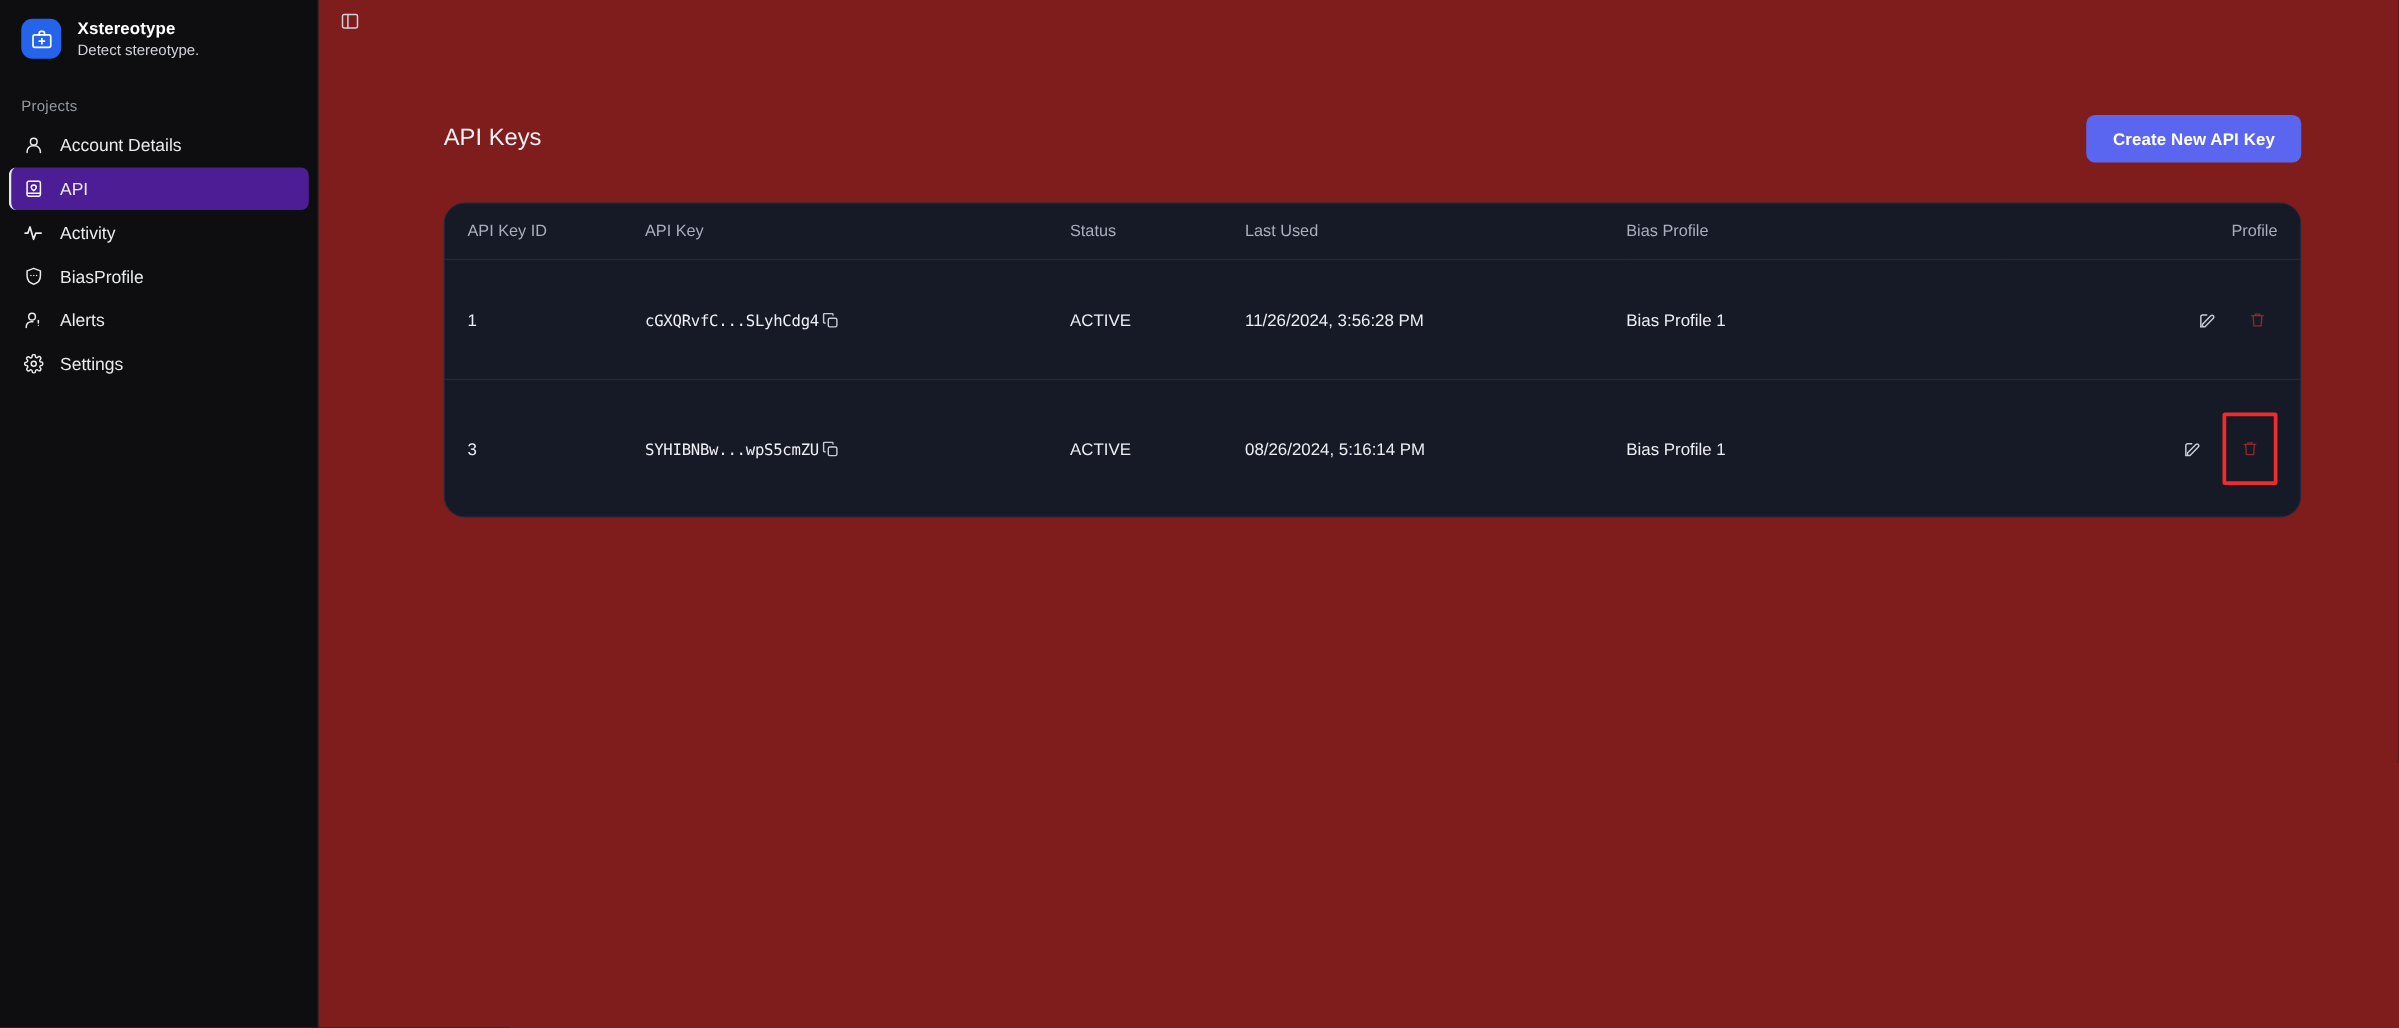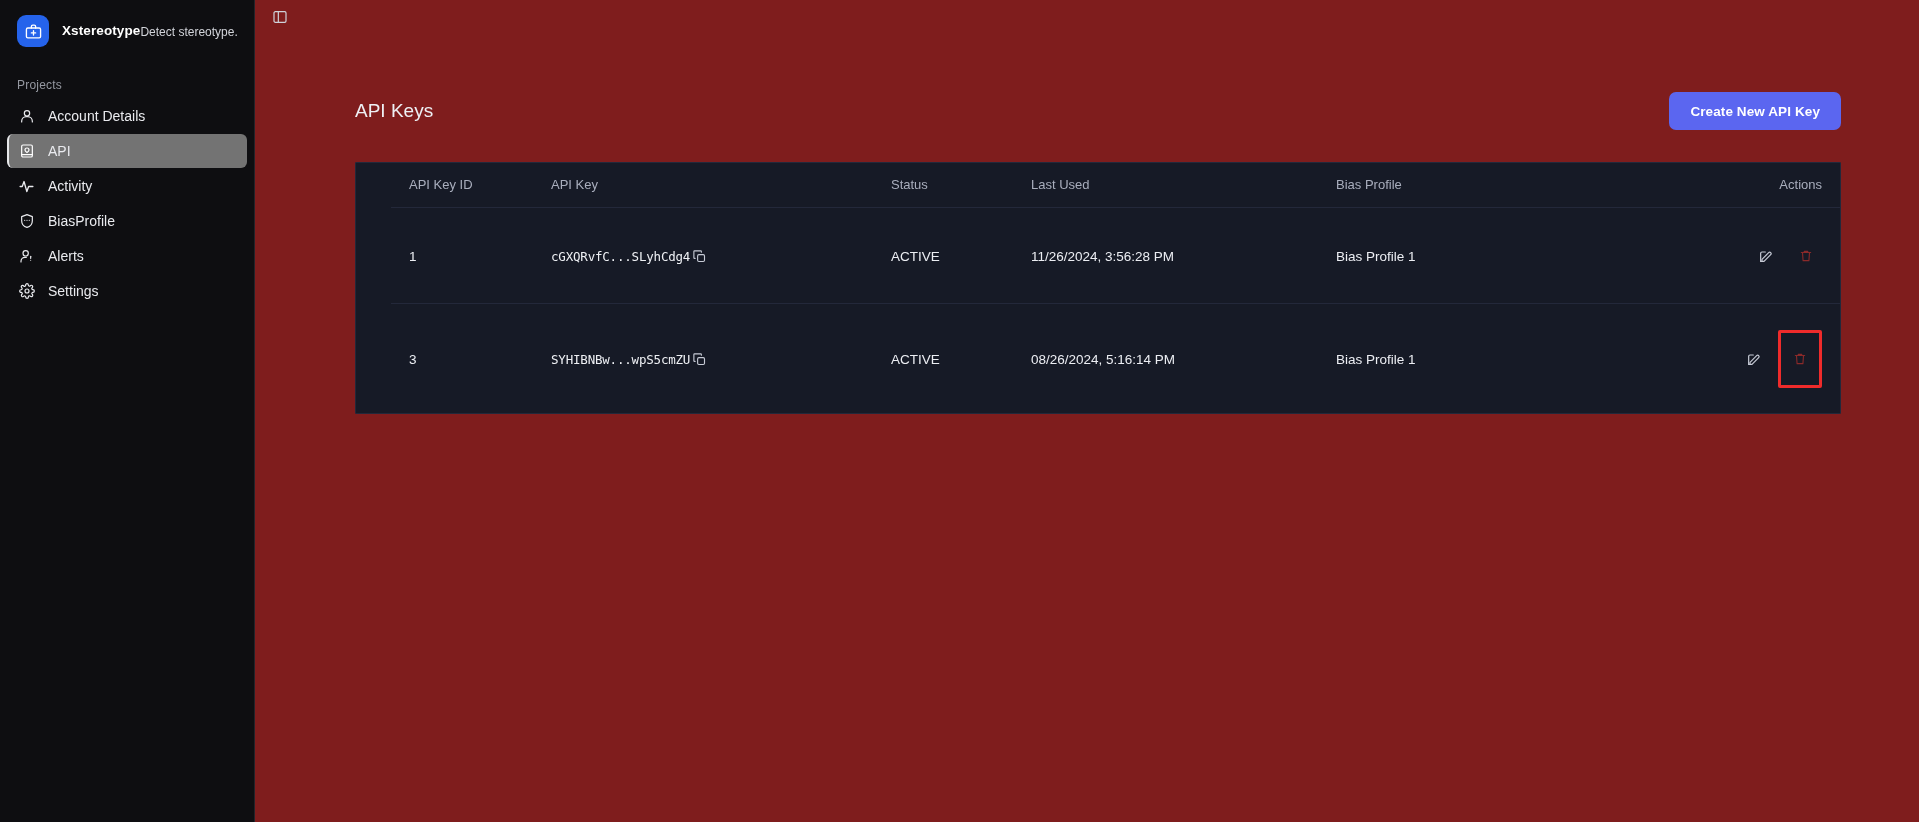--- a/index.html
+++ b/index.html
@@ -41,21 +41,21 @@
     width: 32px;
     height: 32px;
     min-width: 32px;
     border-radius: 9px;
     background: #2563eb;
     display: flex;
     align-items: center;
     justify-content: center;
   }
 
-  .brand-text { display: flex; flex-direction: row; line-height: 1.18; justify-content: space-between; }
+  .brand-text { display: flex; flex-direction: column; line-height: 1.18; justify-content: space-between; }
   .brand-name { font-size: 13.5px; font-weight: bold; color: #ffffff; letter-spacing: .1px; }
   .brand-sub  { font-size: 12px; color: #d2d4da; margin-top: 2px; }
 
   .section-label {
     font-size: 12px;
     color: #9598a1;
     padding: 22px 0 7px 17px;
     letter-spacing: .2px;
   }
 
@@ -71,21 +71,21 @@
     font-size: 14px;
     color: #e9eaee;
     cursor: pointer;
     border-left: 2px solid transparent;
   }
   .nav-item .nav-ico {
     width: 17px; height: 17px; min-width: 17px;
     display: flex; align-items: center; justify-content: center;
   }
   .nav-item.active {
-    background: #737373;
+    background: #4c1d95;
     border-left: 2px solid #e6e7ea;
     border-radius: 6px;
   }
 
   
   .main {
     flex: 1;
     height: 822px;
     position: relative;
     background: #7f1d1d;
@@ -127,24 +127,23 @@
     font-family: "Liberation Sans", sans-serif;
     padding: 12px 21px;
     height: 38px;
     cursor: pointer;
     letter-spacing: .1px;
   }
 
   
   .table-wrap {
     border: 1px solid #23283a;
-    border-radius: 1px;
+    border-radius: 17px;
     overflow: hidden;
     background: #161a26;
-    padding-left: 35px;
   }
 
   table { width: 100%; border-collapse: collapse; }
 
   thead th {
     text-align: left;
     font-size: 13px;
     font-weight: normal;
     color: #a9aebd;
     padding: 14px 0 15px 0;
@@ -308,21 +307,21 @@
 
     <div class="table-wrap">
       <table>
         <thead>
           <tr>
             <th class="c-id">API Key ID</th>
             <th class="c-key">API Key</th>
             <th class="c-st">Status</th>
             <th class="c-lu">Last Used</th>
             <th class="c-bp">Bias Profile</th>
-            <th class="c-ac">Actions</th>
+            <th class="c-ac">Profile</th>
           </tr>
         </thead>
         <tbody>
 
           <tr>
             <td class="c-id">1</td>
             <td class="c-key">
               <div class="key-cell">
                 <span class="key-mono">cGXQRvfC...SLyhCdg4</span>
                 <span class="copy-btn">

